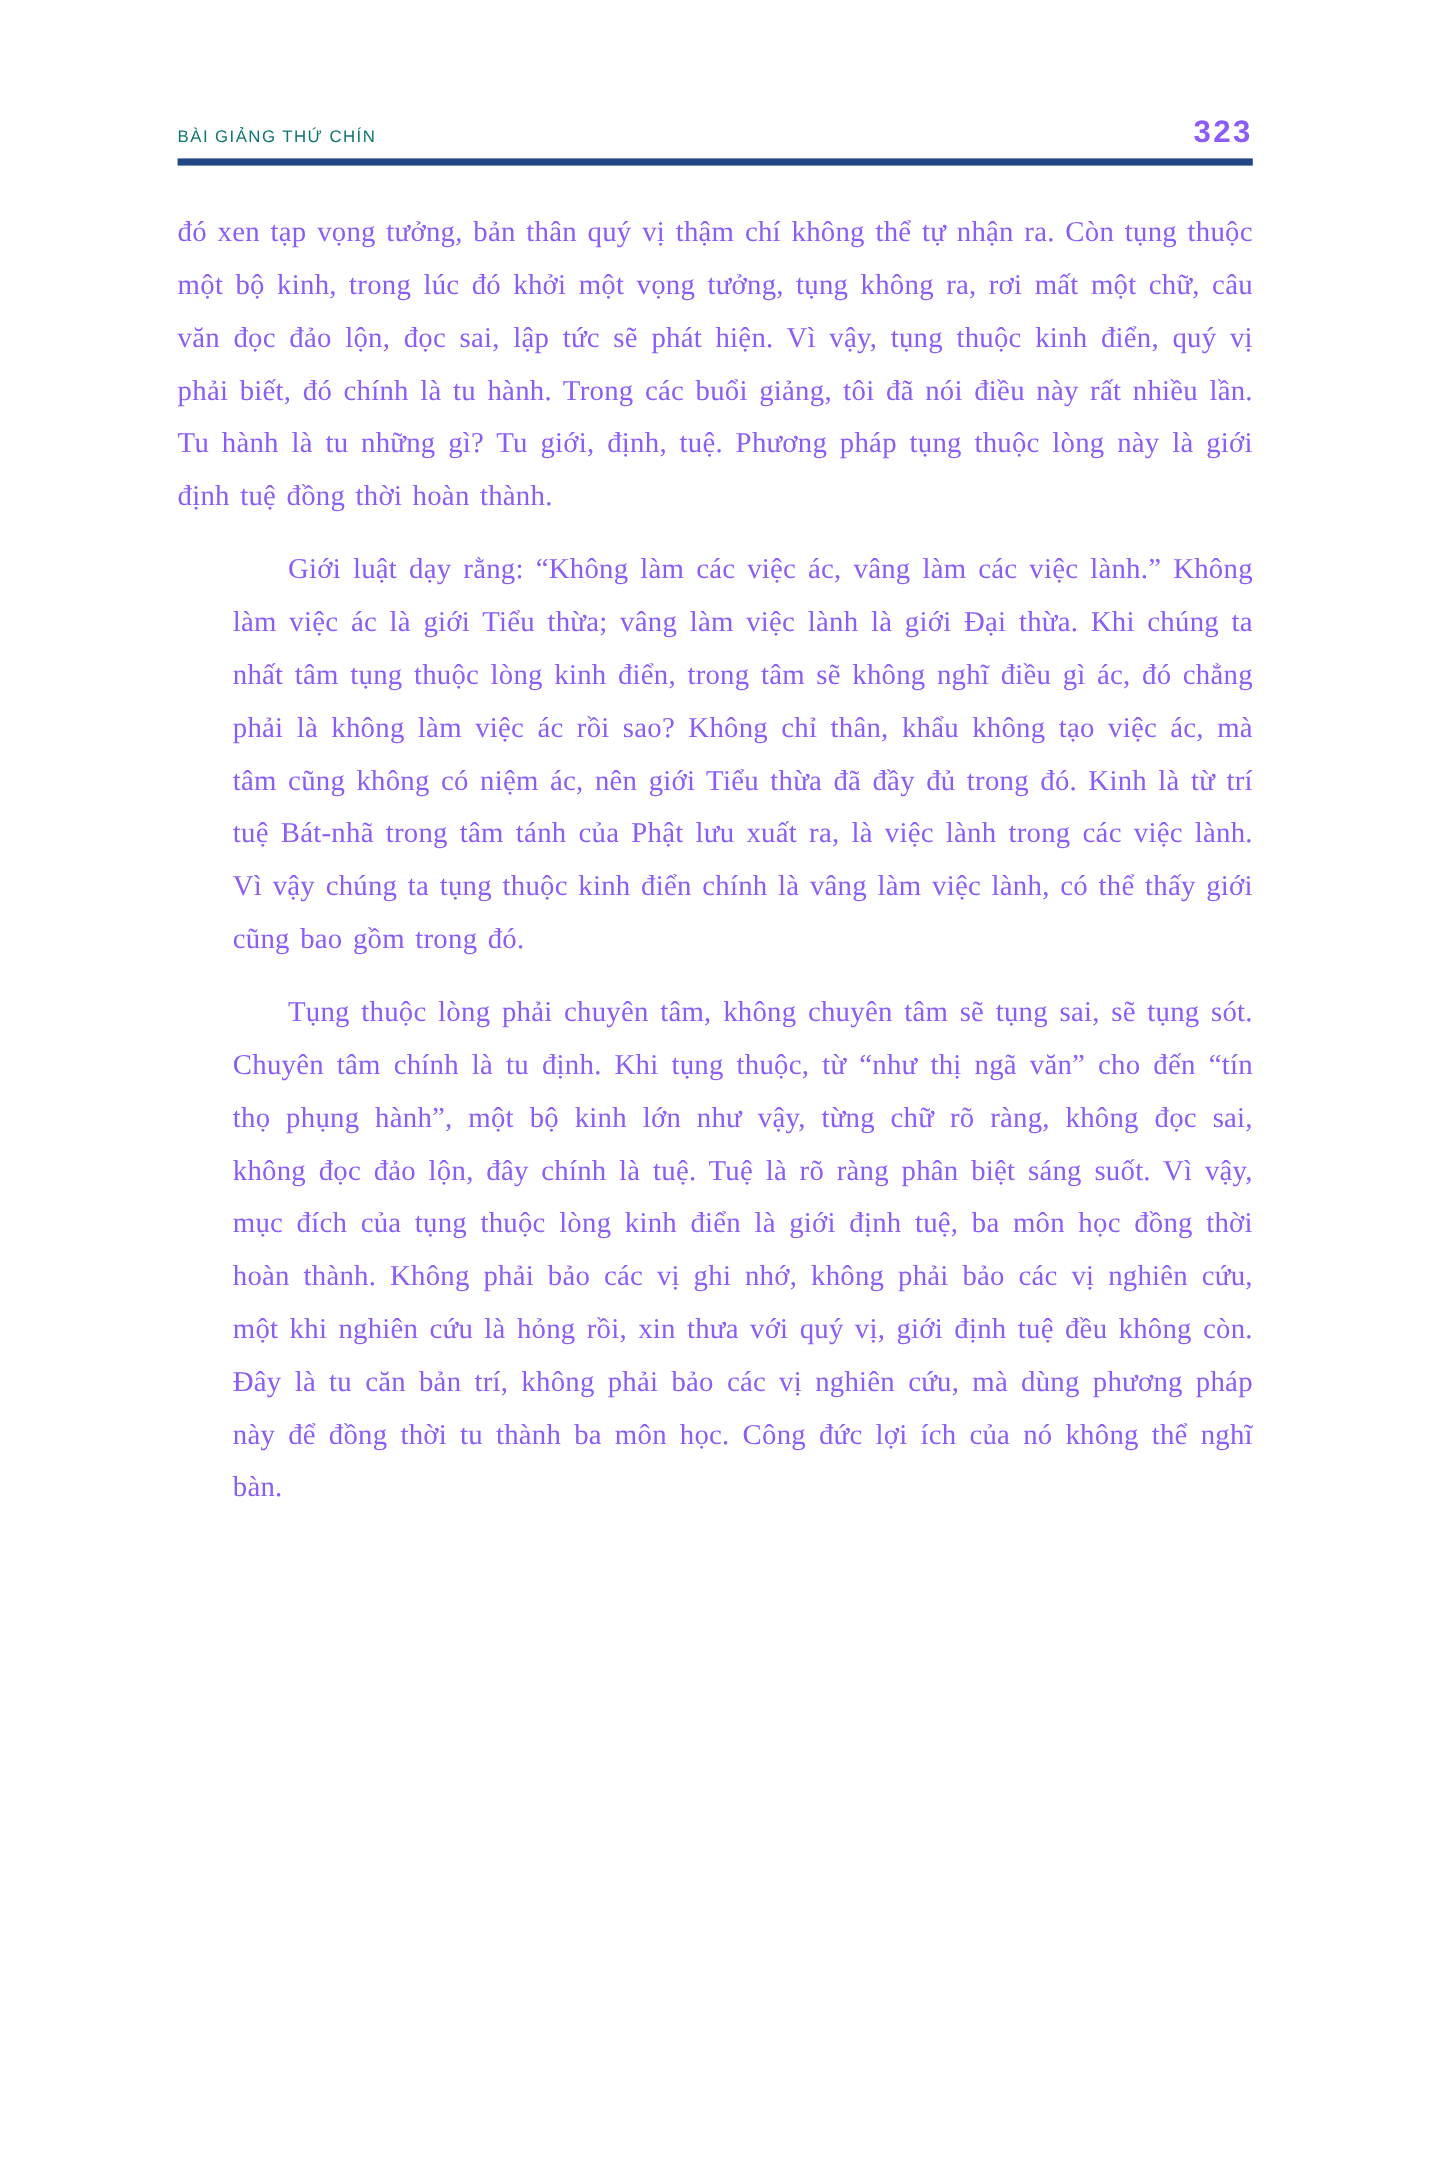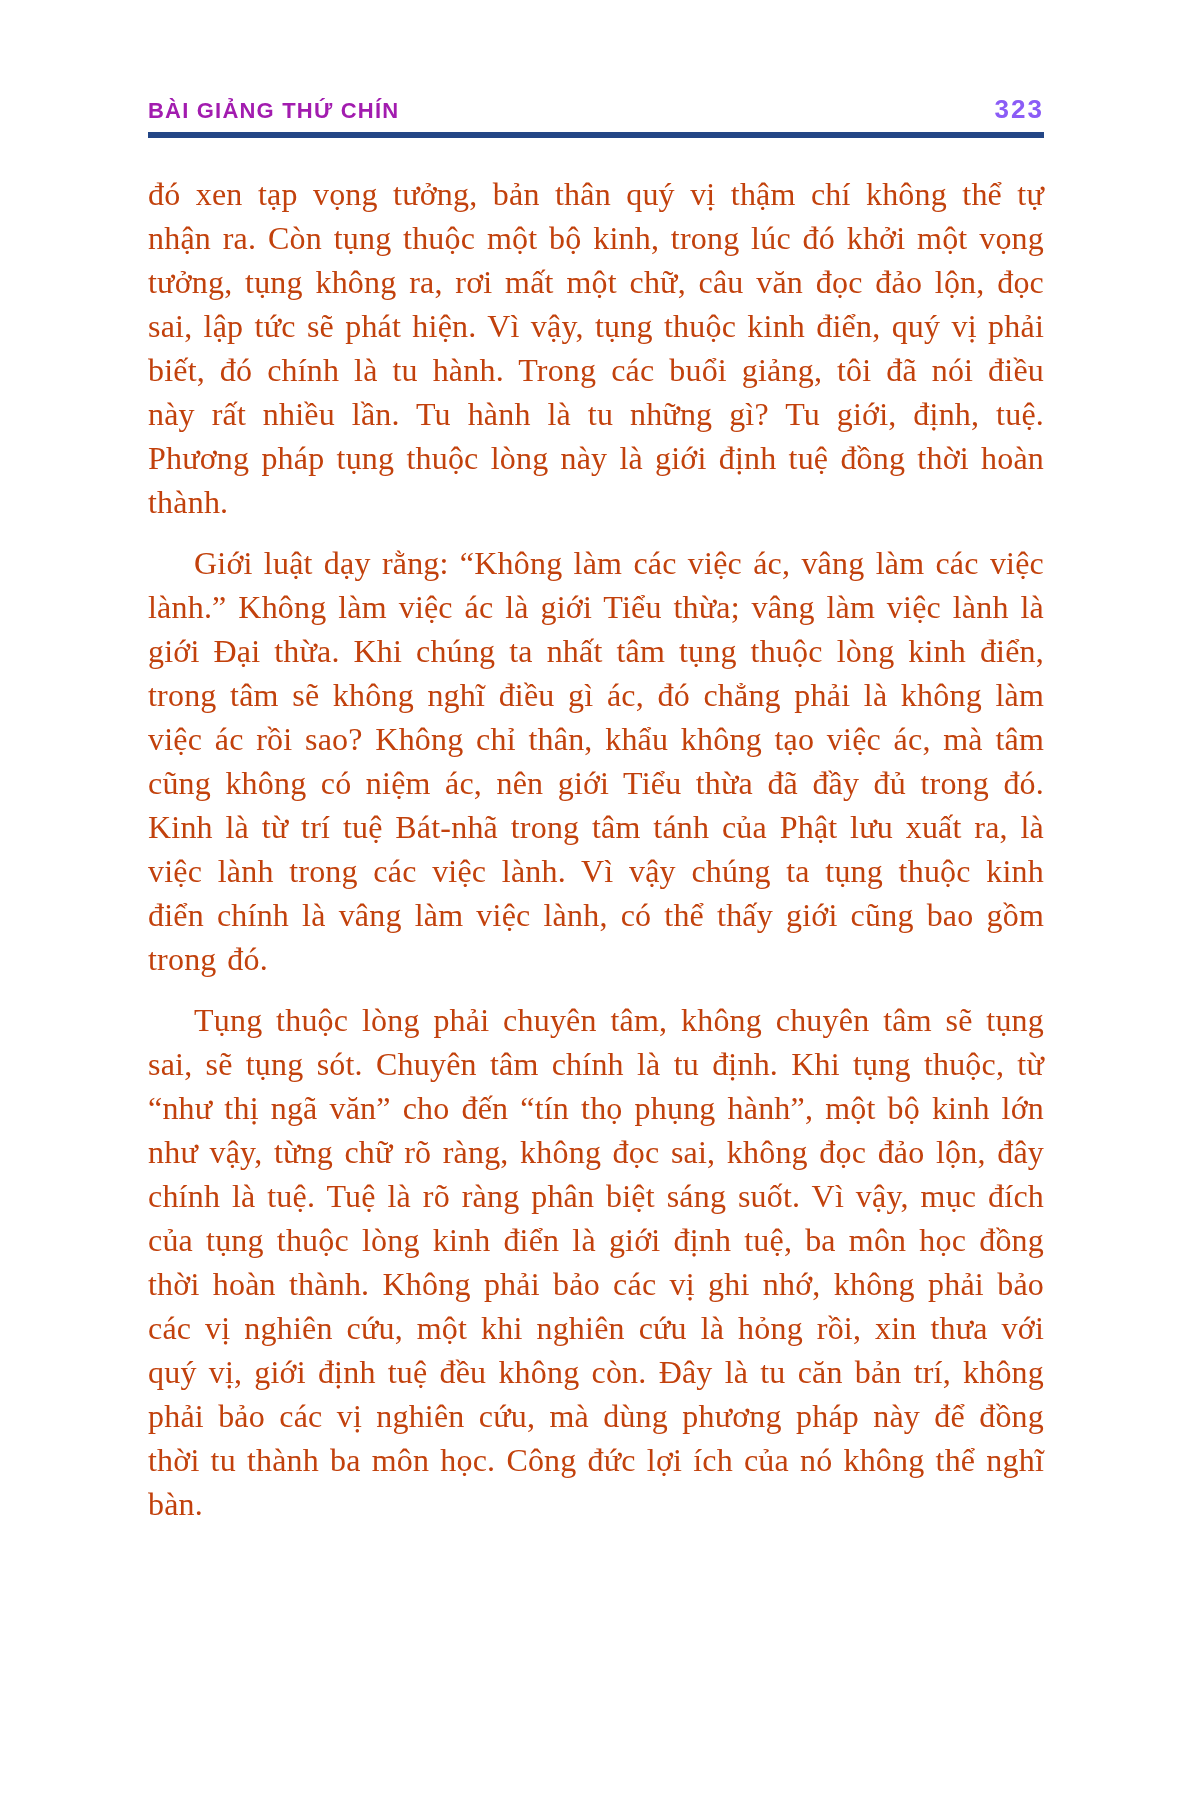--- a/index.html
+++ b/index.html
@@ -18,24 +18,24 @@
     position: absolute;
     left: 148px;
     top: 94px;
     width: 896px;
     display: flex;
     justify-content: space-between;
     align-items: baseline;
   }
   .chapter-title {
     font-family: "Liberation Sans", sans-serif;
-    font-weight: 700;
-    font-size: 22px;
+    font-weight: 400;
+    font-size: 14px;
     letter-spacing: 1.2px;
-    color: #a21caf;
+    color: #0f766e;
   }
   .page-number {
     font-family: "Liberation Sans", sans-serif;
     font-weight: 700;
     font-size: 26px;
     letter-spacing: 2px;
     color: #8b5cf6;
   }
   .header-rule {
     position: absolute;
@@ -44,33 +44,34 @@
     width: 896px;
     height: 6px;
     background: #234686;
   }
   .page-body {
     position: absolute;
     left: 148px;
     top: 172px;
     width: 896px;
     font-family: "Liberation Serif", serif;
-    font-size: 32px;
+    font-size: 24px;
     line-height: 44px;
     letter-spacing: 0.2px;
     word-spacing: 2.5px;
-    color: #c2410c;
+    color: #8b5cf6;
     text-align: justify;
   }
   .page-body p {
     margin: 0;
   }
   .page-body p.indented {
     margin-top: 17px;
     text-indent: 46px;
+    margin-left: 46px;
   }
 </style>
 </head>
 <body>
 
 <div class="page">
 
   <div class="page-header">
     <span class="chapter-title">BÀI GIẢNG THỨ CHÍN</span>
     <span class="page-number">323</span>

